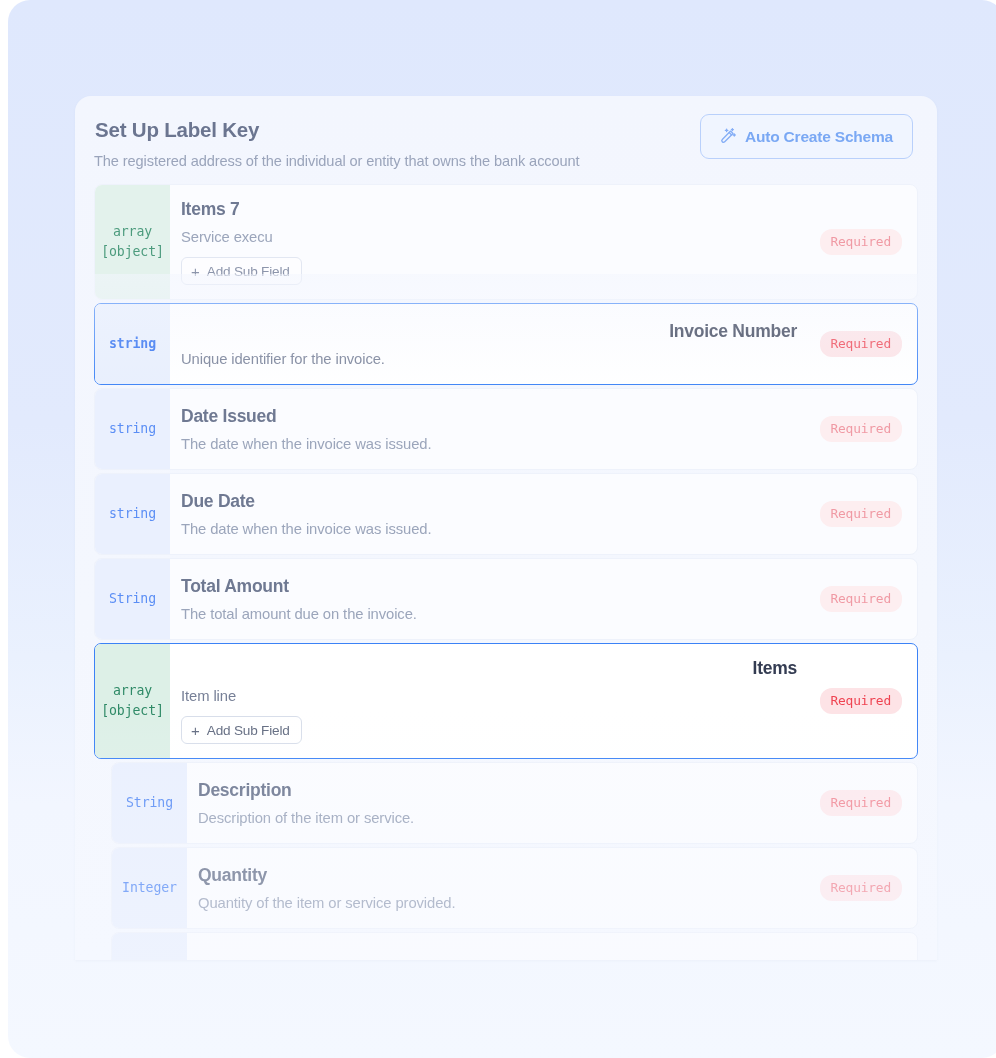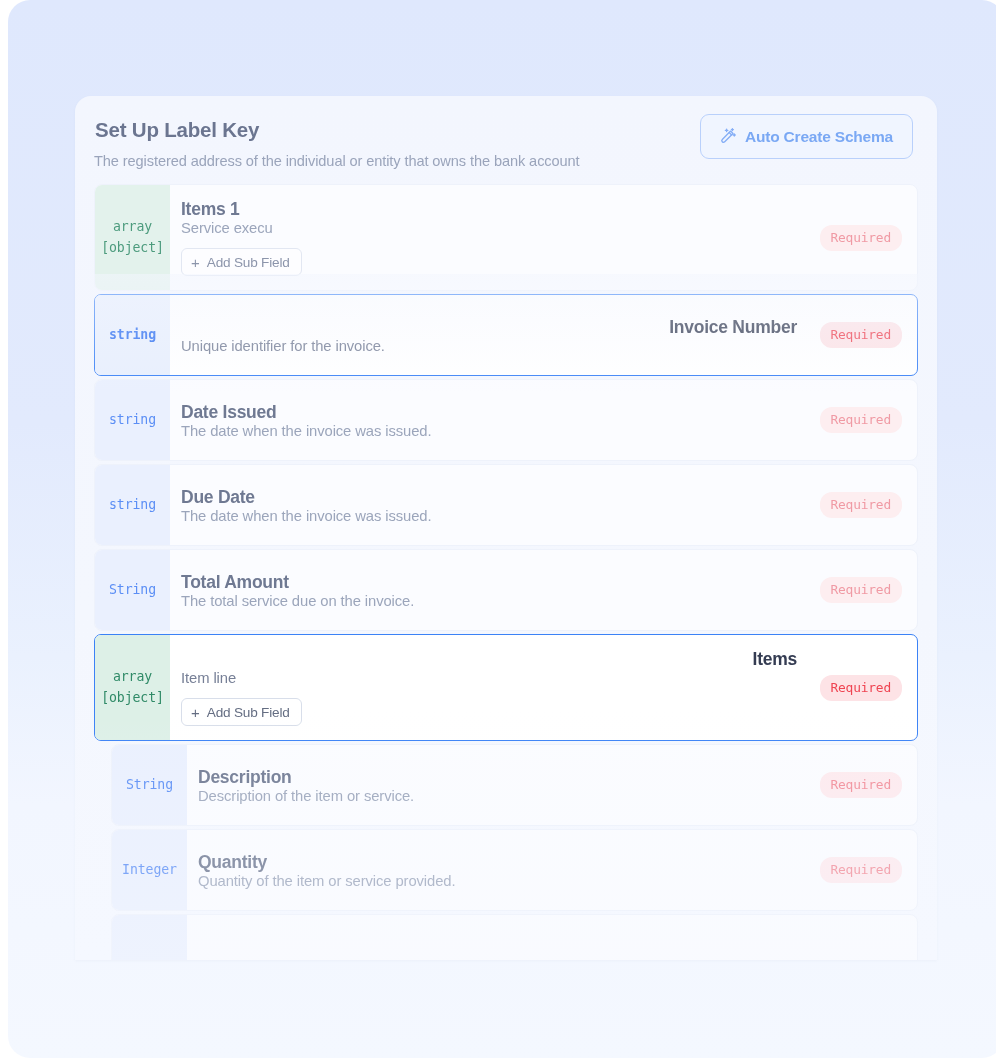--- a/index.html
+++ b/index.html
@@ -140,20 +140,21 @@
     justify-content: center;
   }
   .fname {
     font-size: 17.5px;
     font-weight: bold;
     color: #6f7992;
     letter-spacing: -0.25px;
   }
   .row.selected .fname { color: #343c52; text-align: right; }
   .fdesc {
+    margin-top: 9px;
     font-size: 14.8px;
     color: #9ba5bb;
     letter-spacing: -0.1px;
   }
   .row.selected .fdesc { color: #767f96; }
 
   .addsub {
     margin-top: 12px;
     align-self: flex-start;
     display: inline-flex;
@@ -243,21 +244,21 @@
       </div>
     </div>
 
     <div id="rows">
         <div class="row">
           <div class="type-col green">
             <span>array</span>
             <span>[object]</span>
           </div>
           <div class="body-col">
-            <div class="fname">Items 1</div>
+            <div class="fname">Items 7</div>
             <div class="fdesc">Service execu</div>
             <div class="addsub">
               <span class="plus">+</span>
               <span class="txt">Add Sub Field</span>
             </div>
           </div>
           <div class="badge-col">
             <span class="badge">Required</span>
           </div>
         </div>
@@ -296,21 +297,21 @@
           <div class="badge-col">
             <span class="badge">Required</span>
           </div>
         </div>
         <div class="row">
           <div class="type-col blue">
             <span>String</span>
           </div>
           <div class="body-col">
             <div class="fname">Total Amount</div>
-            <div class="fdesc">The total service due on the invoice.</div>
+            <div class="fdesc">The total amount due on the invoice.</div>
           </div>
           <div class="badge-col">
             <span class="badge">Required</span>
           </div>
         </div>
         <div class="row selected">
           <div class="type-col green">
             <span>array</span>
             <span>[object]</span>
           </div>

